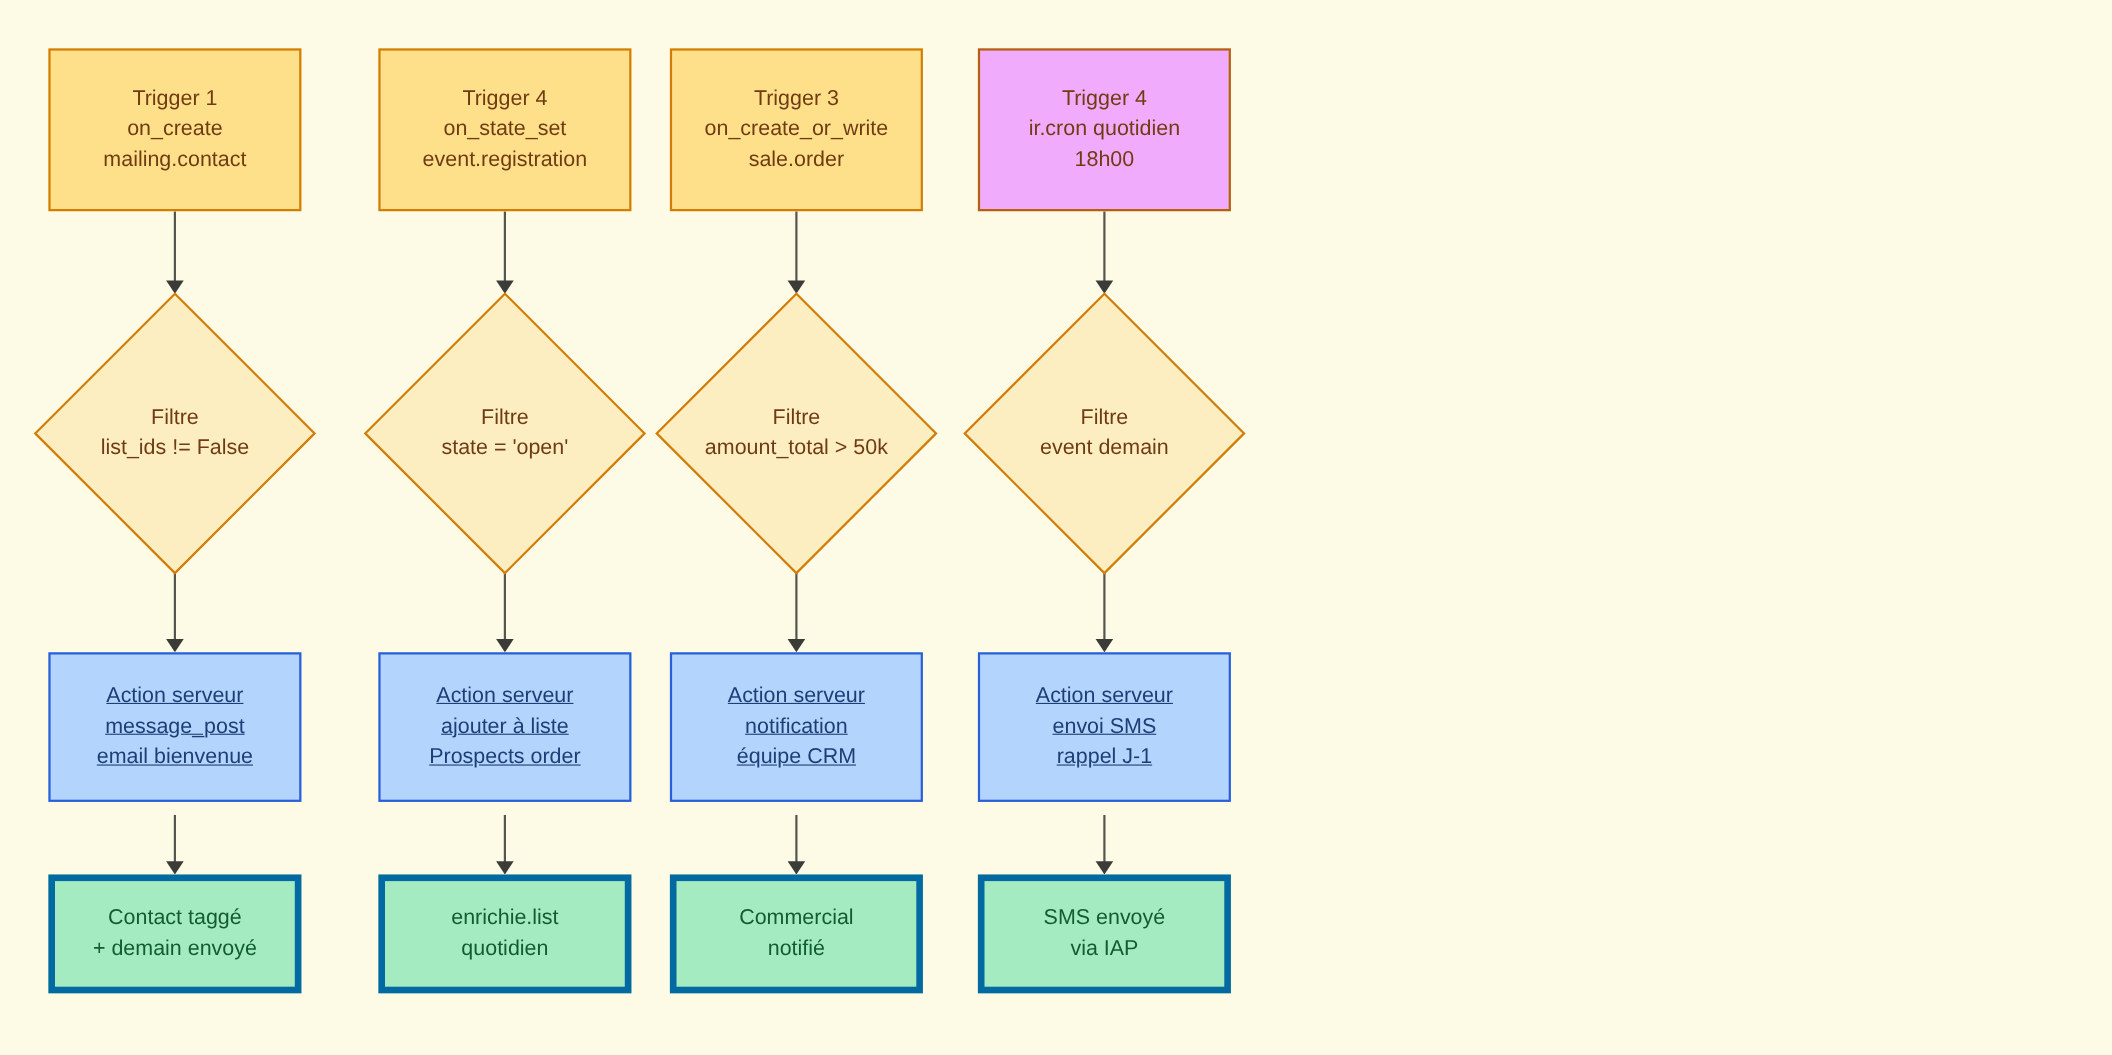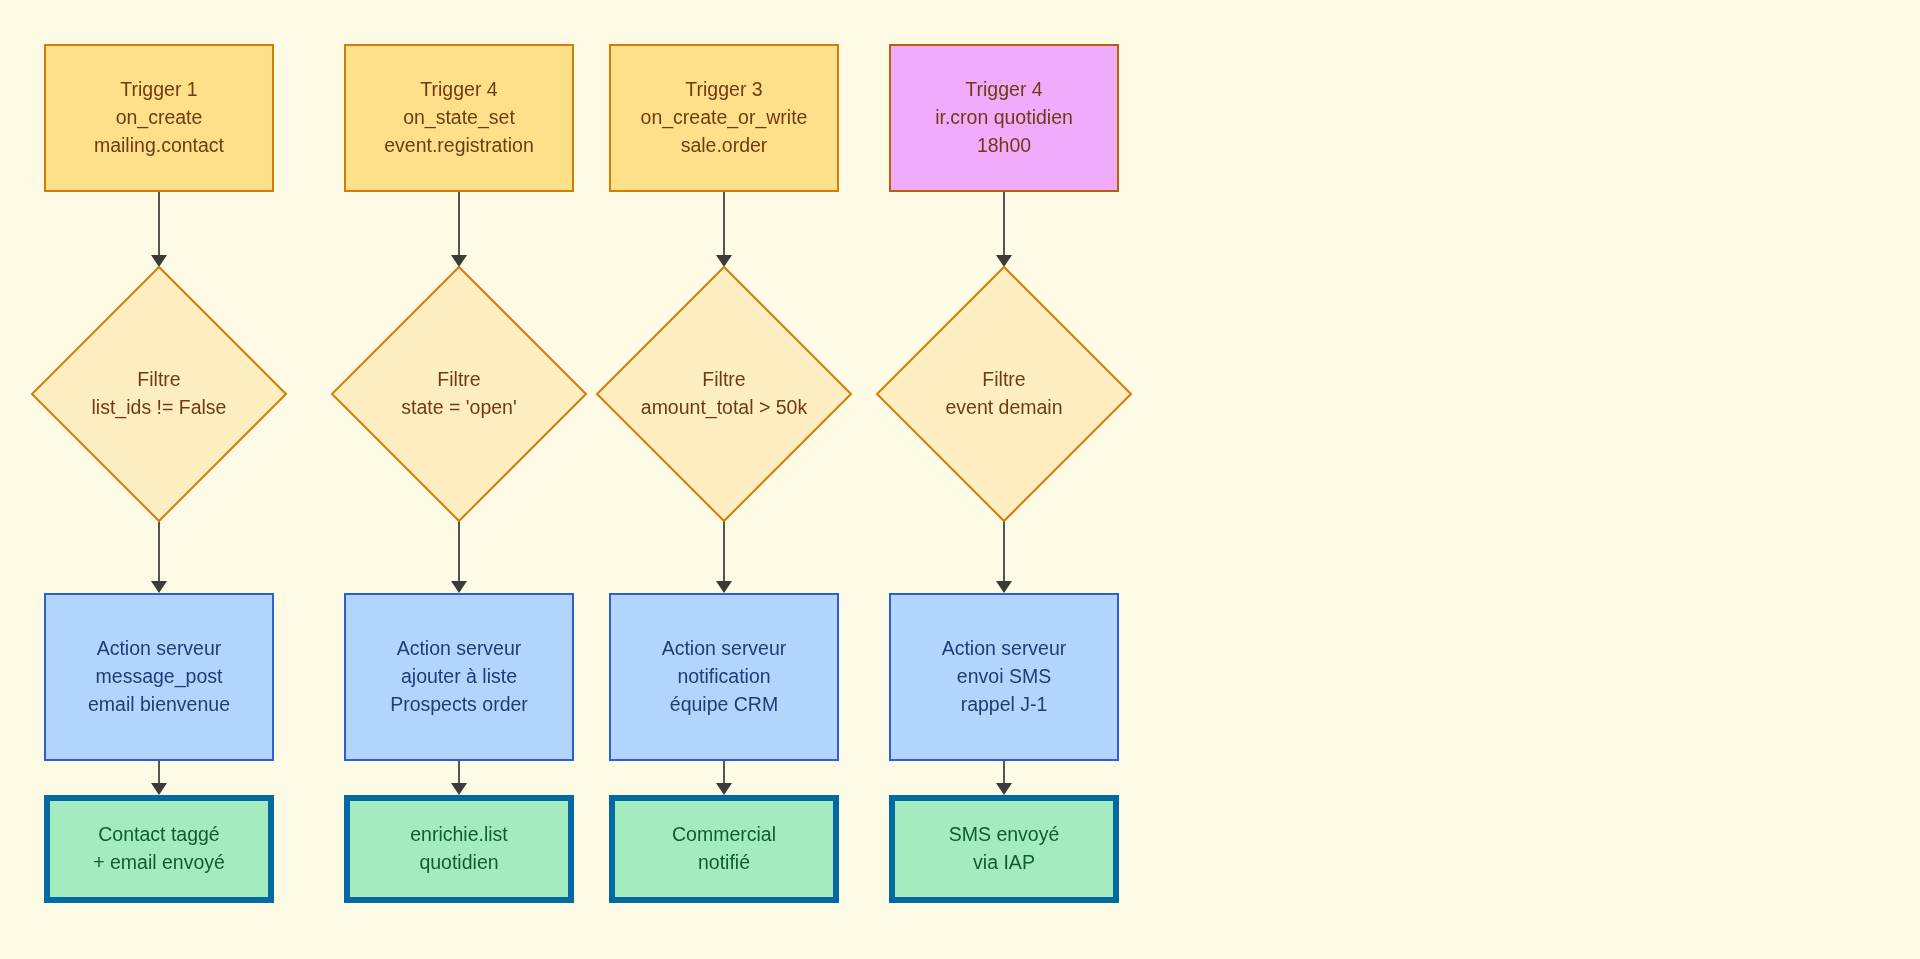--- a/index.html
+++ b/index.html
@@ -85,25 +85,26 @@
     font-size: 19.5px;
     line-height: 1.42;
     pointer-events: none;
   }
 
   
   .action {
     left: 44px;
     top: 593px;
     width: 230px;
-    height: 168px;
+    height: 136px;
     background: #b3d4fc;
     border: 2px solid #2a5fd8;
     color: #1c3f78;
     font-size: 19.5px;
+    text-decoration: underline;
   }
 
   
   .result {
     left: 44px;
     top: 795px;
     width: 230px;
     height: 108px;
     background: #a5ebc2;
     border: 6px solid #0369a1;
@@ -157,21 +158,21 @@
           <span class="line">list_ids != False</span>
         </div>
       </div>
       <div class="node action">
         <span class="line">Action serveur</span>
         <span class="line">message_post</span>
         <span class="line">email bienvenue</span>
       </div>
       <div class="node result">
         <span class="line">Contact taggé</span>
-        <span class="line">+ email envoyé</span>
+        <span class="line">+ demain envoyé</span>
       </div>
     </div>
     <div class="column" style="left: 300px;">
       <div class="connector" style="top: 192px; height: 75px;">
         <svg viewBox="0 0 420 75" preserveAspectRatio="none">
           <line x1="159" y1="0" x2="159" y2="64" stroke="#55554f" stroke-width="2"></line>
           <polygon points="151,63 167,63 159,75" fill="#3b3b38"></polygon>
         </svg>
       </div>
       <div class="connector" style="top: 521px; height: 72px;">

